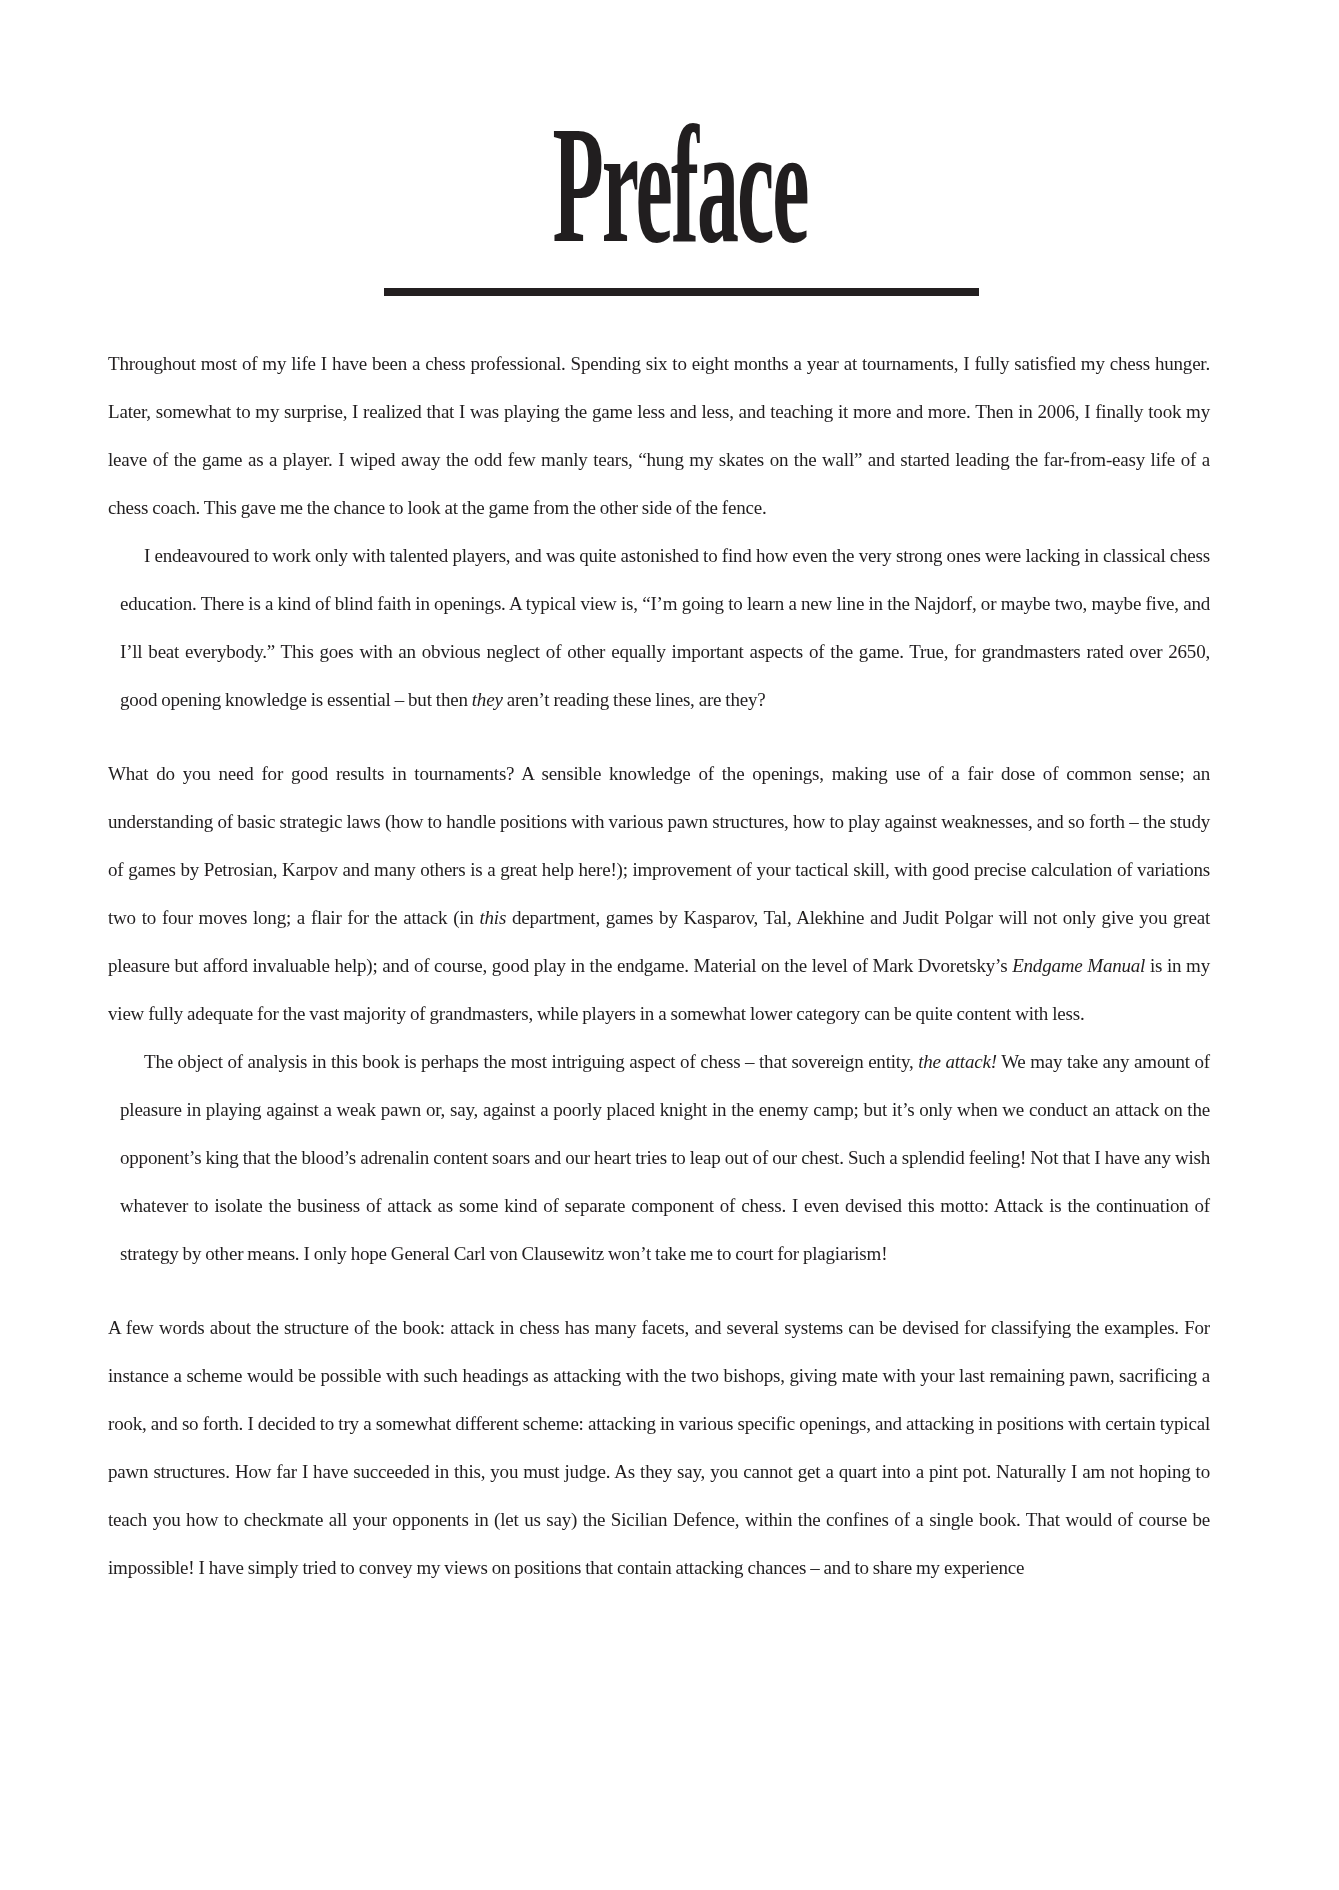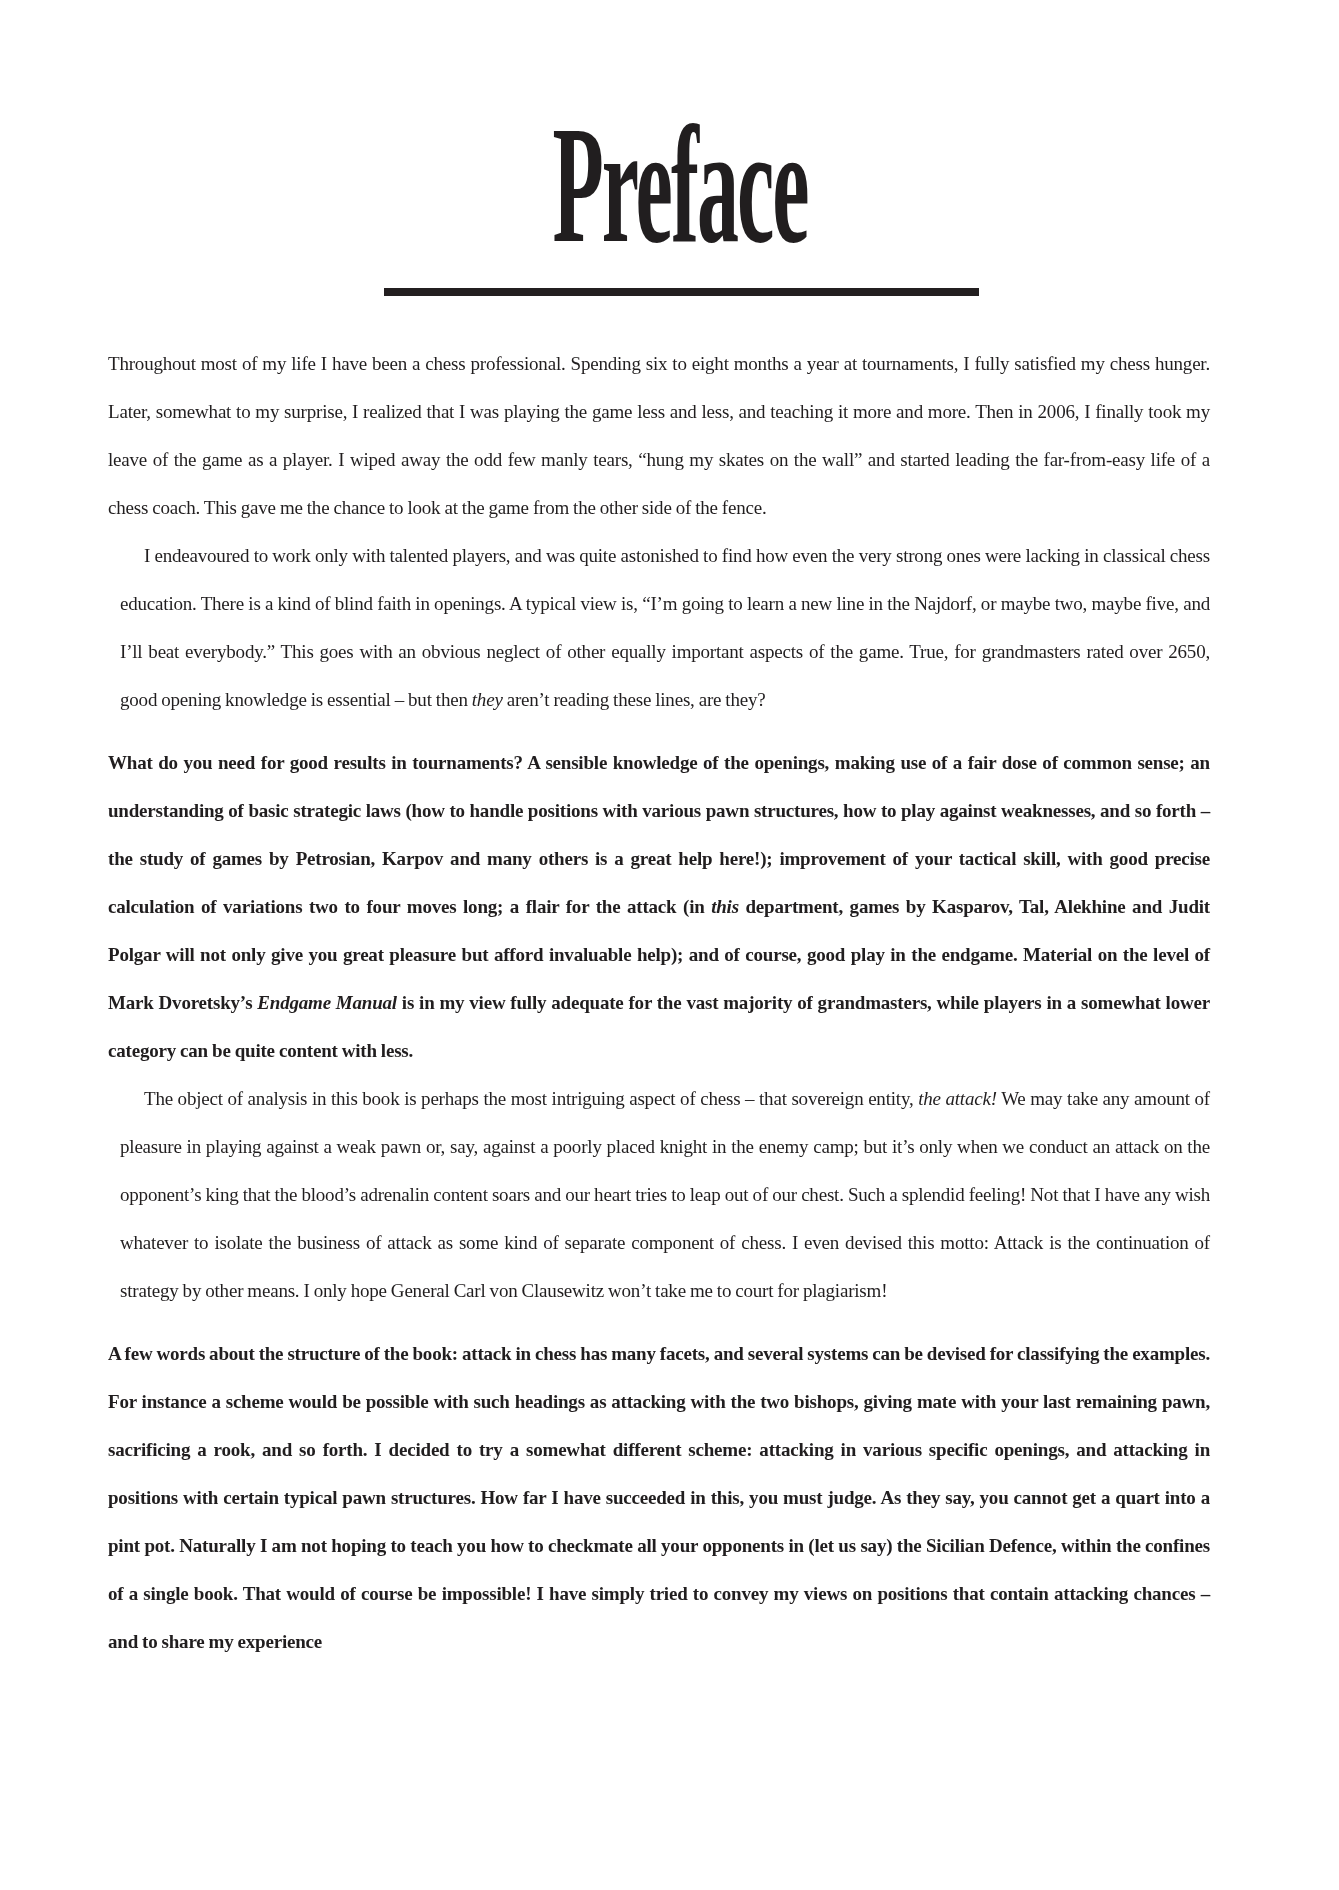--- a/index.html
+++ b/index.html
@@ -41,21 +41,21 @@
     top: 340px;
     width: 1102px;
     font-size: 19px;
     line-height: 48px;
     text-align: justify;
     letter-spacing: -0.2px;
     word-spacing: -0.5px;
   }
   .preface-body p { margin: 0; }
   .preface-body p.indent { text-indent: 24px; margin-left: 12px; }
-  .preface-body p.gap { margin-top: 15px; font-weight: bold; }
+  .preface-body p.gap { margin-top: 26px; }
   .preface-body em { font-style: italic; }
 </style>
 </head>
 <body>
 
 <div class="page" style="--ink: #211e1f; --paper: #ffffff;">
   <h1 class="title">Preface</h1>
   <div class="title-rule" style="background: rgb(35, 31, 32);"></div>
   <div class="preface-body">
       <p class=""><span>Throughout most of my life I have been a chess professional. Spending six to eight months a year at tournaments, I fully satisfied my chess hunger. Later, somewhat to my surprise, I realized that I was playing the game less and less, and teaching it more and more. Then in 2006, I finally took my leave of the game as a player. I wiped away the odd few manly tears, “hung my skates on the wall” and started leading the far-from-easy life of a chess coach. This gave me the chance to look at the game from the other side of the fence.</span></p>

